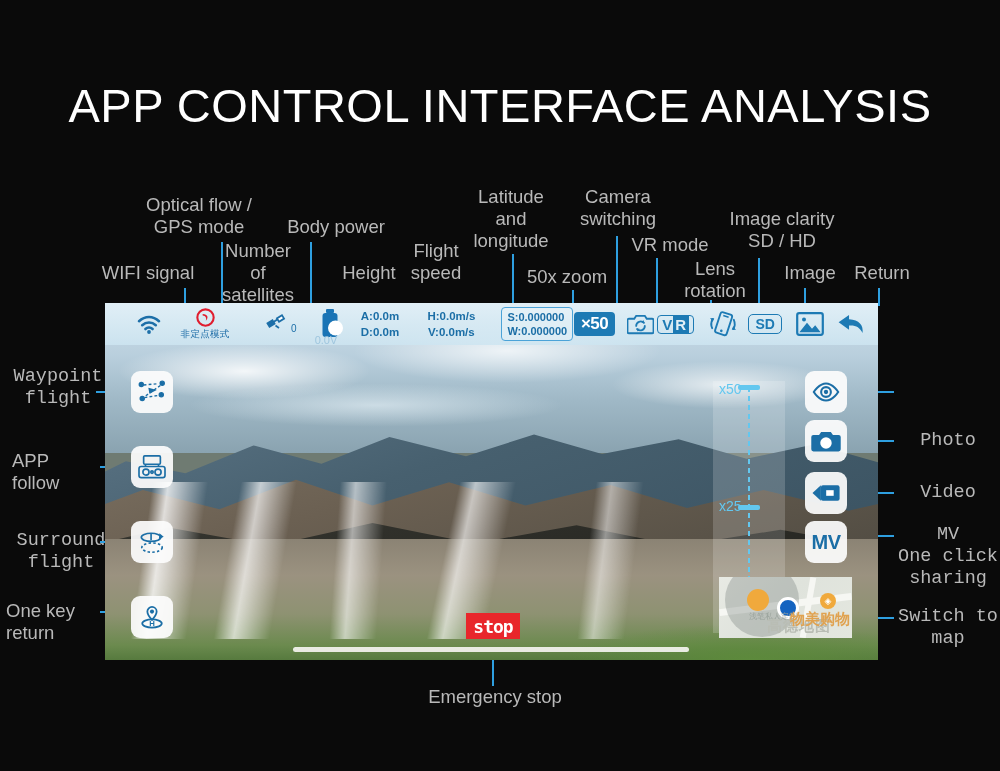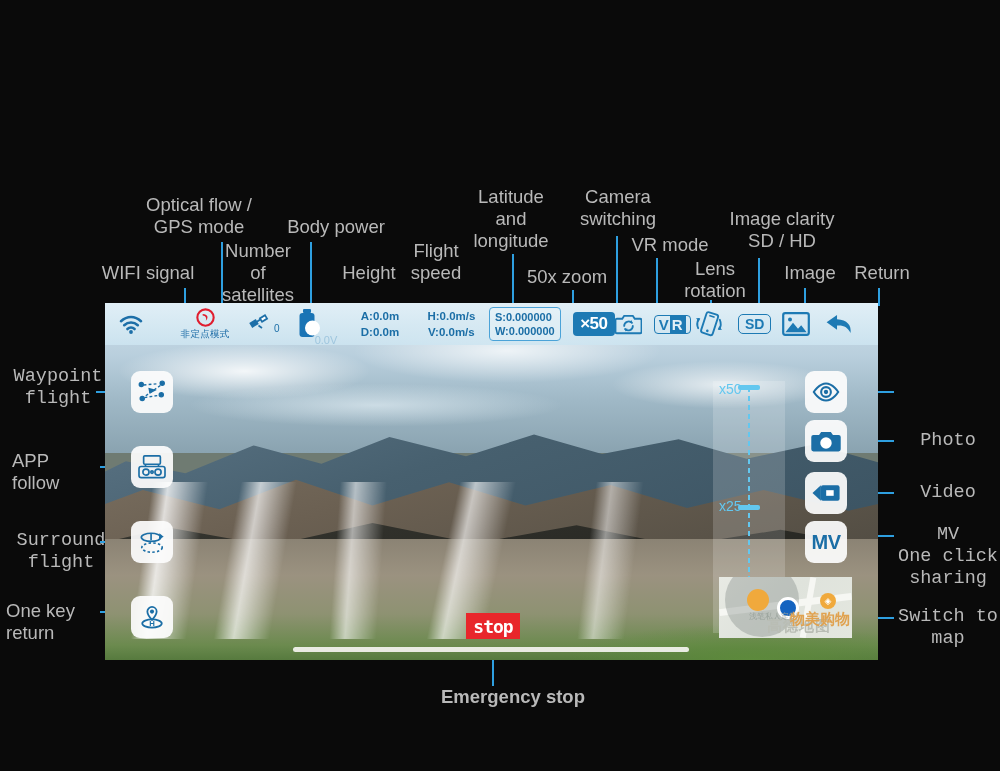--- a/index.html
+++ b/index.html
@@ -96,21 +96,21 @@
   }
 
   
   #toolbar {
     position:absolute; left:0; top:0; width:100%; height:42px;
     background: linear-gradient(180deg, rgba(226,240,247,.93), rgba(205,229,241,.86));
     display:flex; align-items:center;
     padding: 0 10px 0 14px;
     gap: 0;
   }
-  .tb-item { display:flex; align-items:center; justify-content:flex-start; position:relative; }
+  .tb-item { display:flex; align-items:center; justify-content:flex-end; position:relative; }
   .tb-icon { color:#1d6fa8; display:flex; align-items:center; justify-content:center; }
 
   .mode-wrap { display:flex; flex-direction:column; align-items:center; justify-content:center; }
   .mode-text { font-size:9.5px; color:#1a6aa5; margin-top:1px; letter-spacing:.3px; }
 
   .sat-wrap { position:relative; display:flex; align-items:flex-end; }
   .sat-count { font-size:10px; color:#1d6fa8; margin-left:1px; }
 
   .batt-wrap { position:relative; display:flex; align-items:center; }
   .batt-volt { font-size:11px; color:#9fc6de; position:absolute; left:18px; bottom:-6px; }
@@ -187,20 +187,21 @@
   #homebar {
     position:absolute; left:188px; bottom:8px; width:396px; height:5px;
     background: rgba(244,244,240,.92); border-radius:3px;
   }
 </style>
 </head>
 <body>
 
 <div id="root">
 
+  <div class="page-title">APP CONTROL INTERFACE ANALYSIS</div>
 
   <div class="ann center" style="left:88px; top:262px; width:120px;">WIFI signal</div>
   <div class="lead v" style="left:184px; top:288px; height:18px;"></div>
 
   <div class="ann center" style="left:127px; top:194px; width:144px;">Optical flow /
 GPS mode</div>
   <div class="lead v" style="left:221px; top:242px; height:64px;"></div>
 
   <div class="ann center" style="left:211px; top:240px; width:94px;">Number
 of
@@ -277,21 +278,21 @@
 
   <div class="ann left" style="left:896px; top:524px; width:104px;">MV
 One click
 sharing</div>
   <div class="lead h" style="left:868px; top:535px; width:26px;"></div>
 
   <div class="ann left" style="left:896px; top:606px; width:104px;">Switch to
 map</div>
   <div class="lead h" style="left:868px; top:617px; width:26px;"></div>
 
-  <div class="ann center" style="left:408px; top:686px; width:210px;font-weight:bold;">Emergency stop</div>
+  <div class="ann center" style="left:390px; top:686px; width:210px;">Emergency stop</div>
   <div class="lead v" style="left:492px; top:660px; height:26px;"></div>
 
   <div id="screen">
 
     <div class="sky"></div>
     <div class="clouds"></div>
     <div class="ridge1"></div>
     <div class="ridge2"></div>
     <div class="ridge3"></div>
     <div class="valley"></div>

